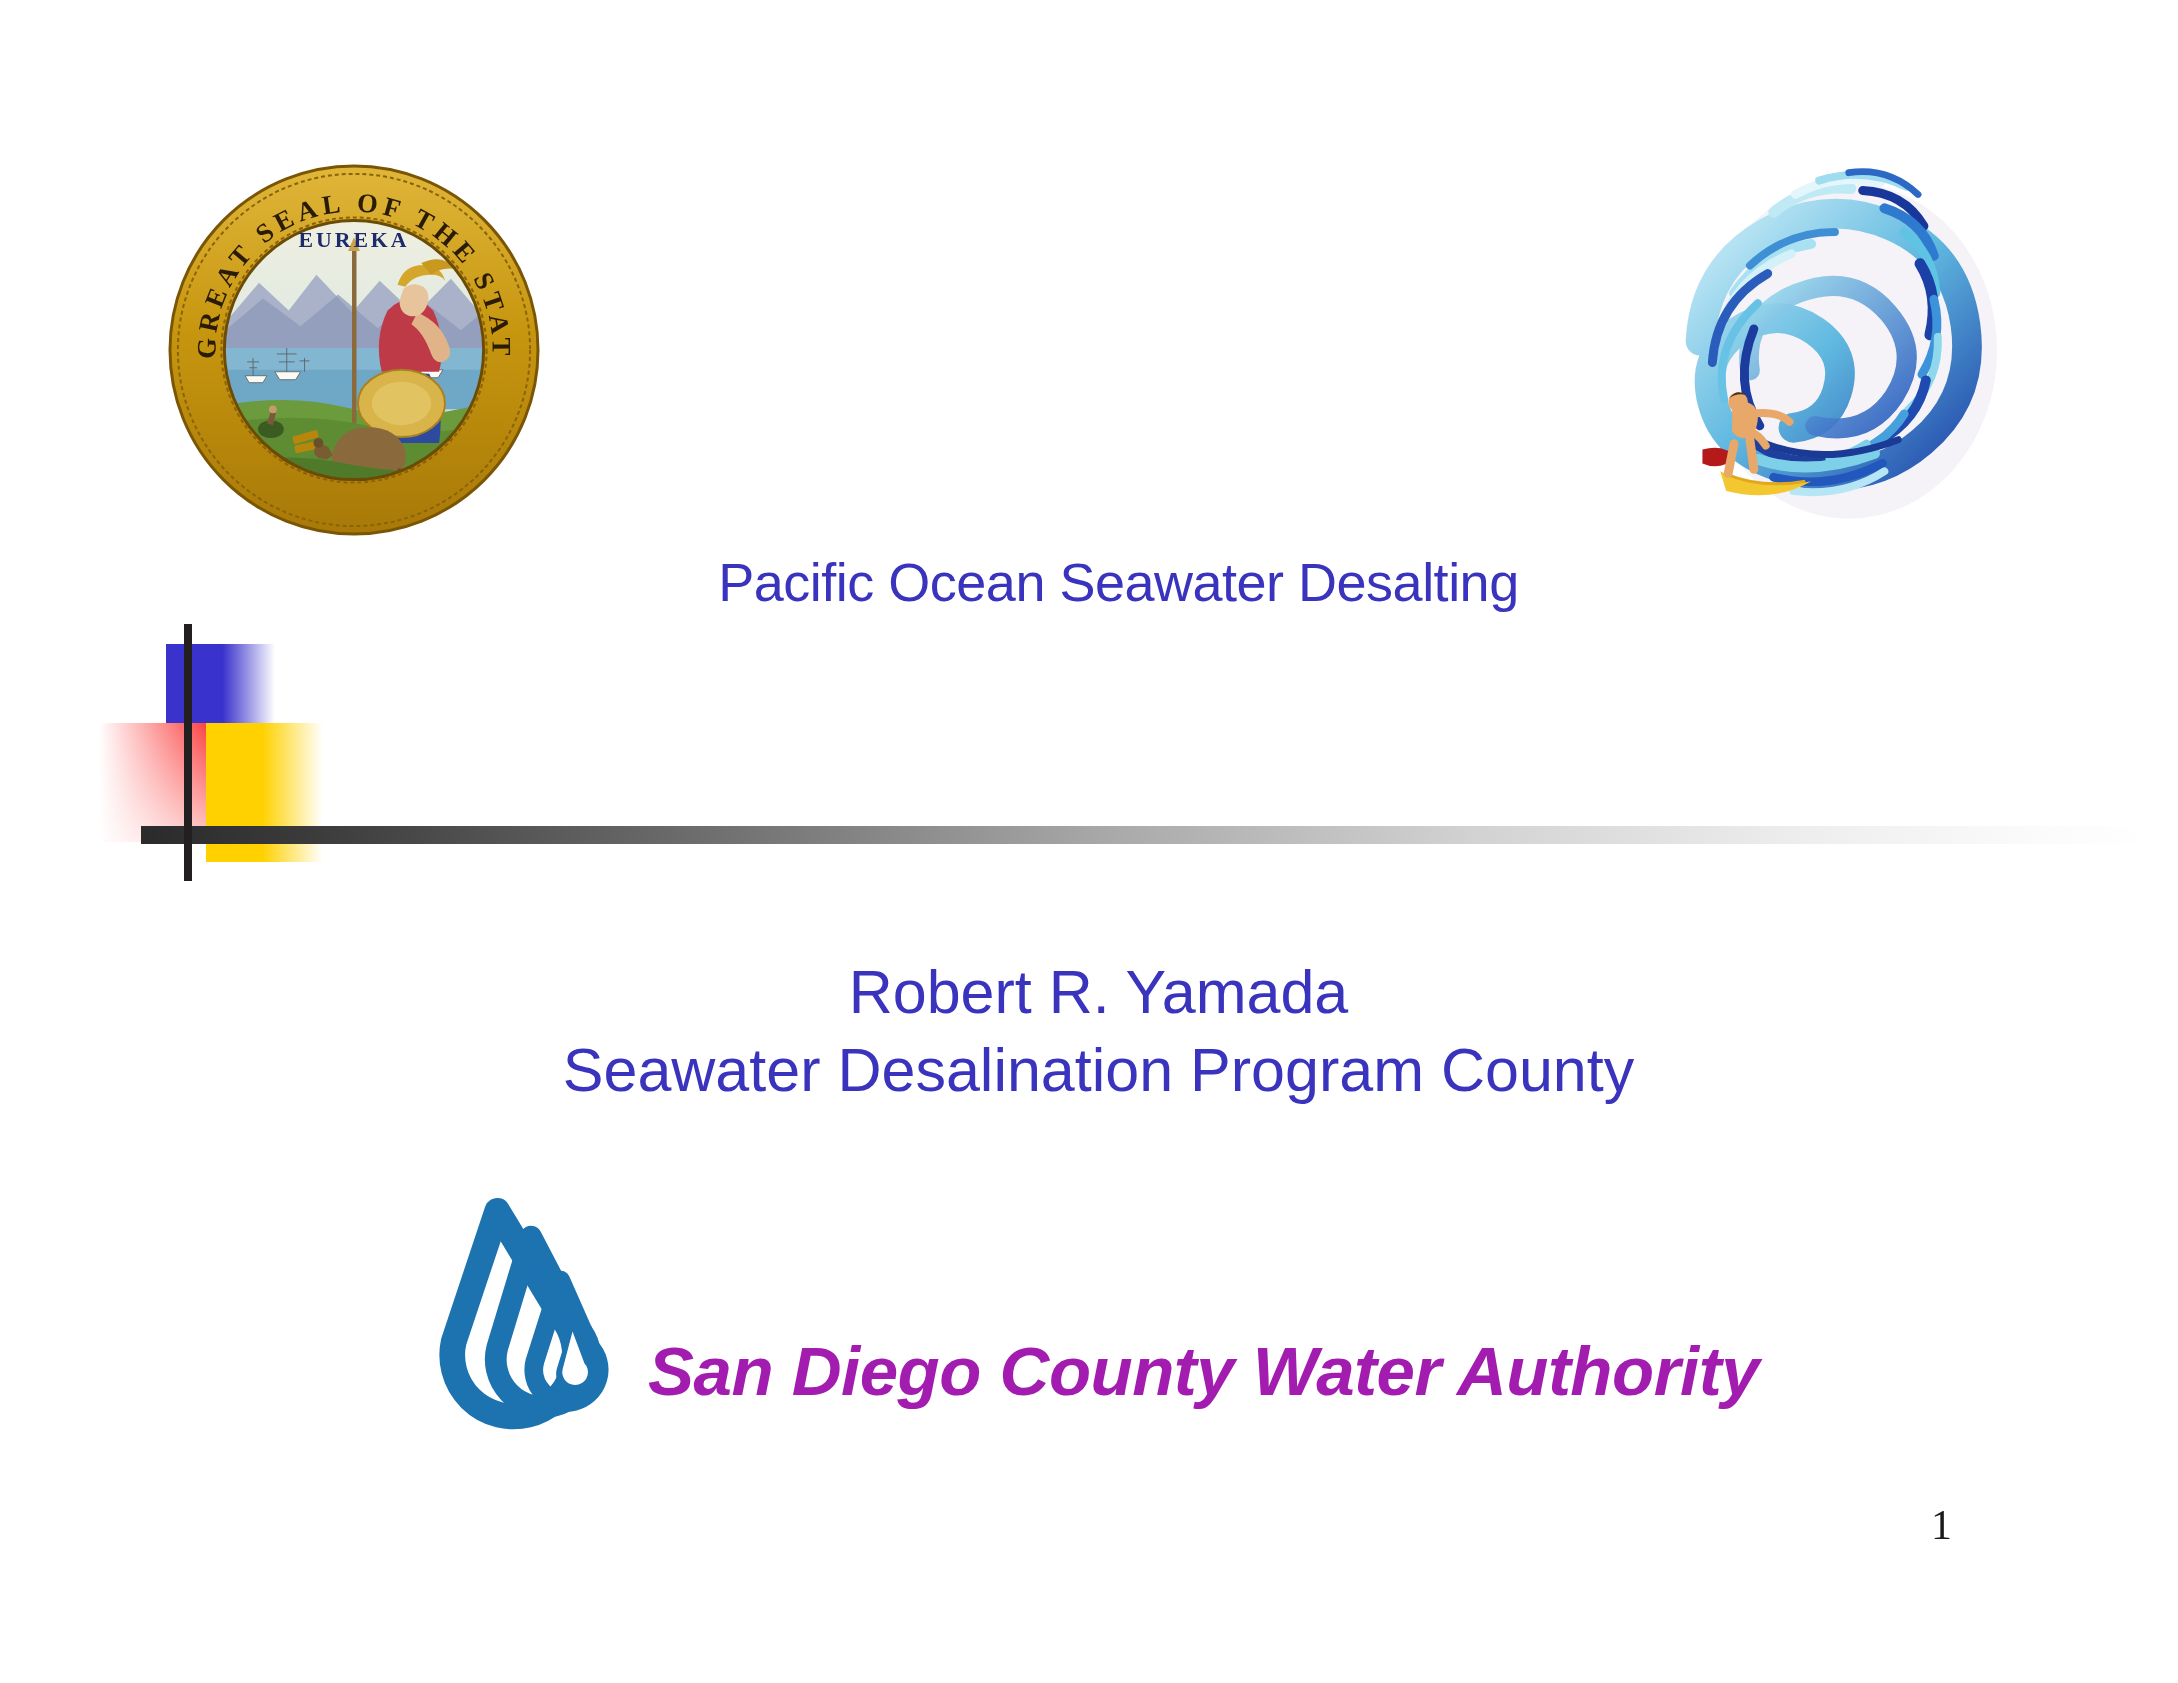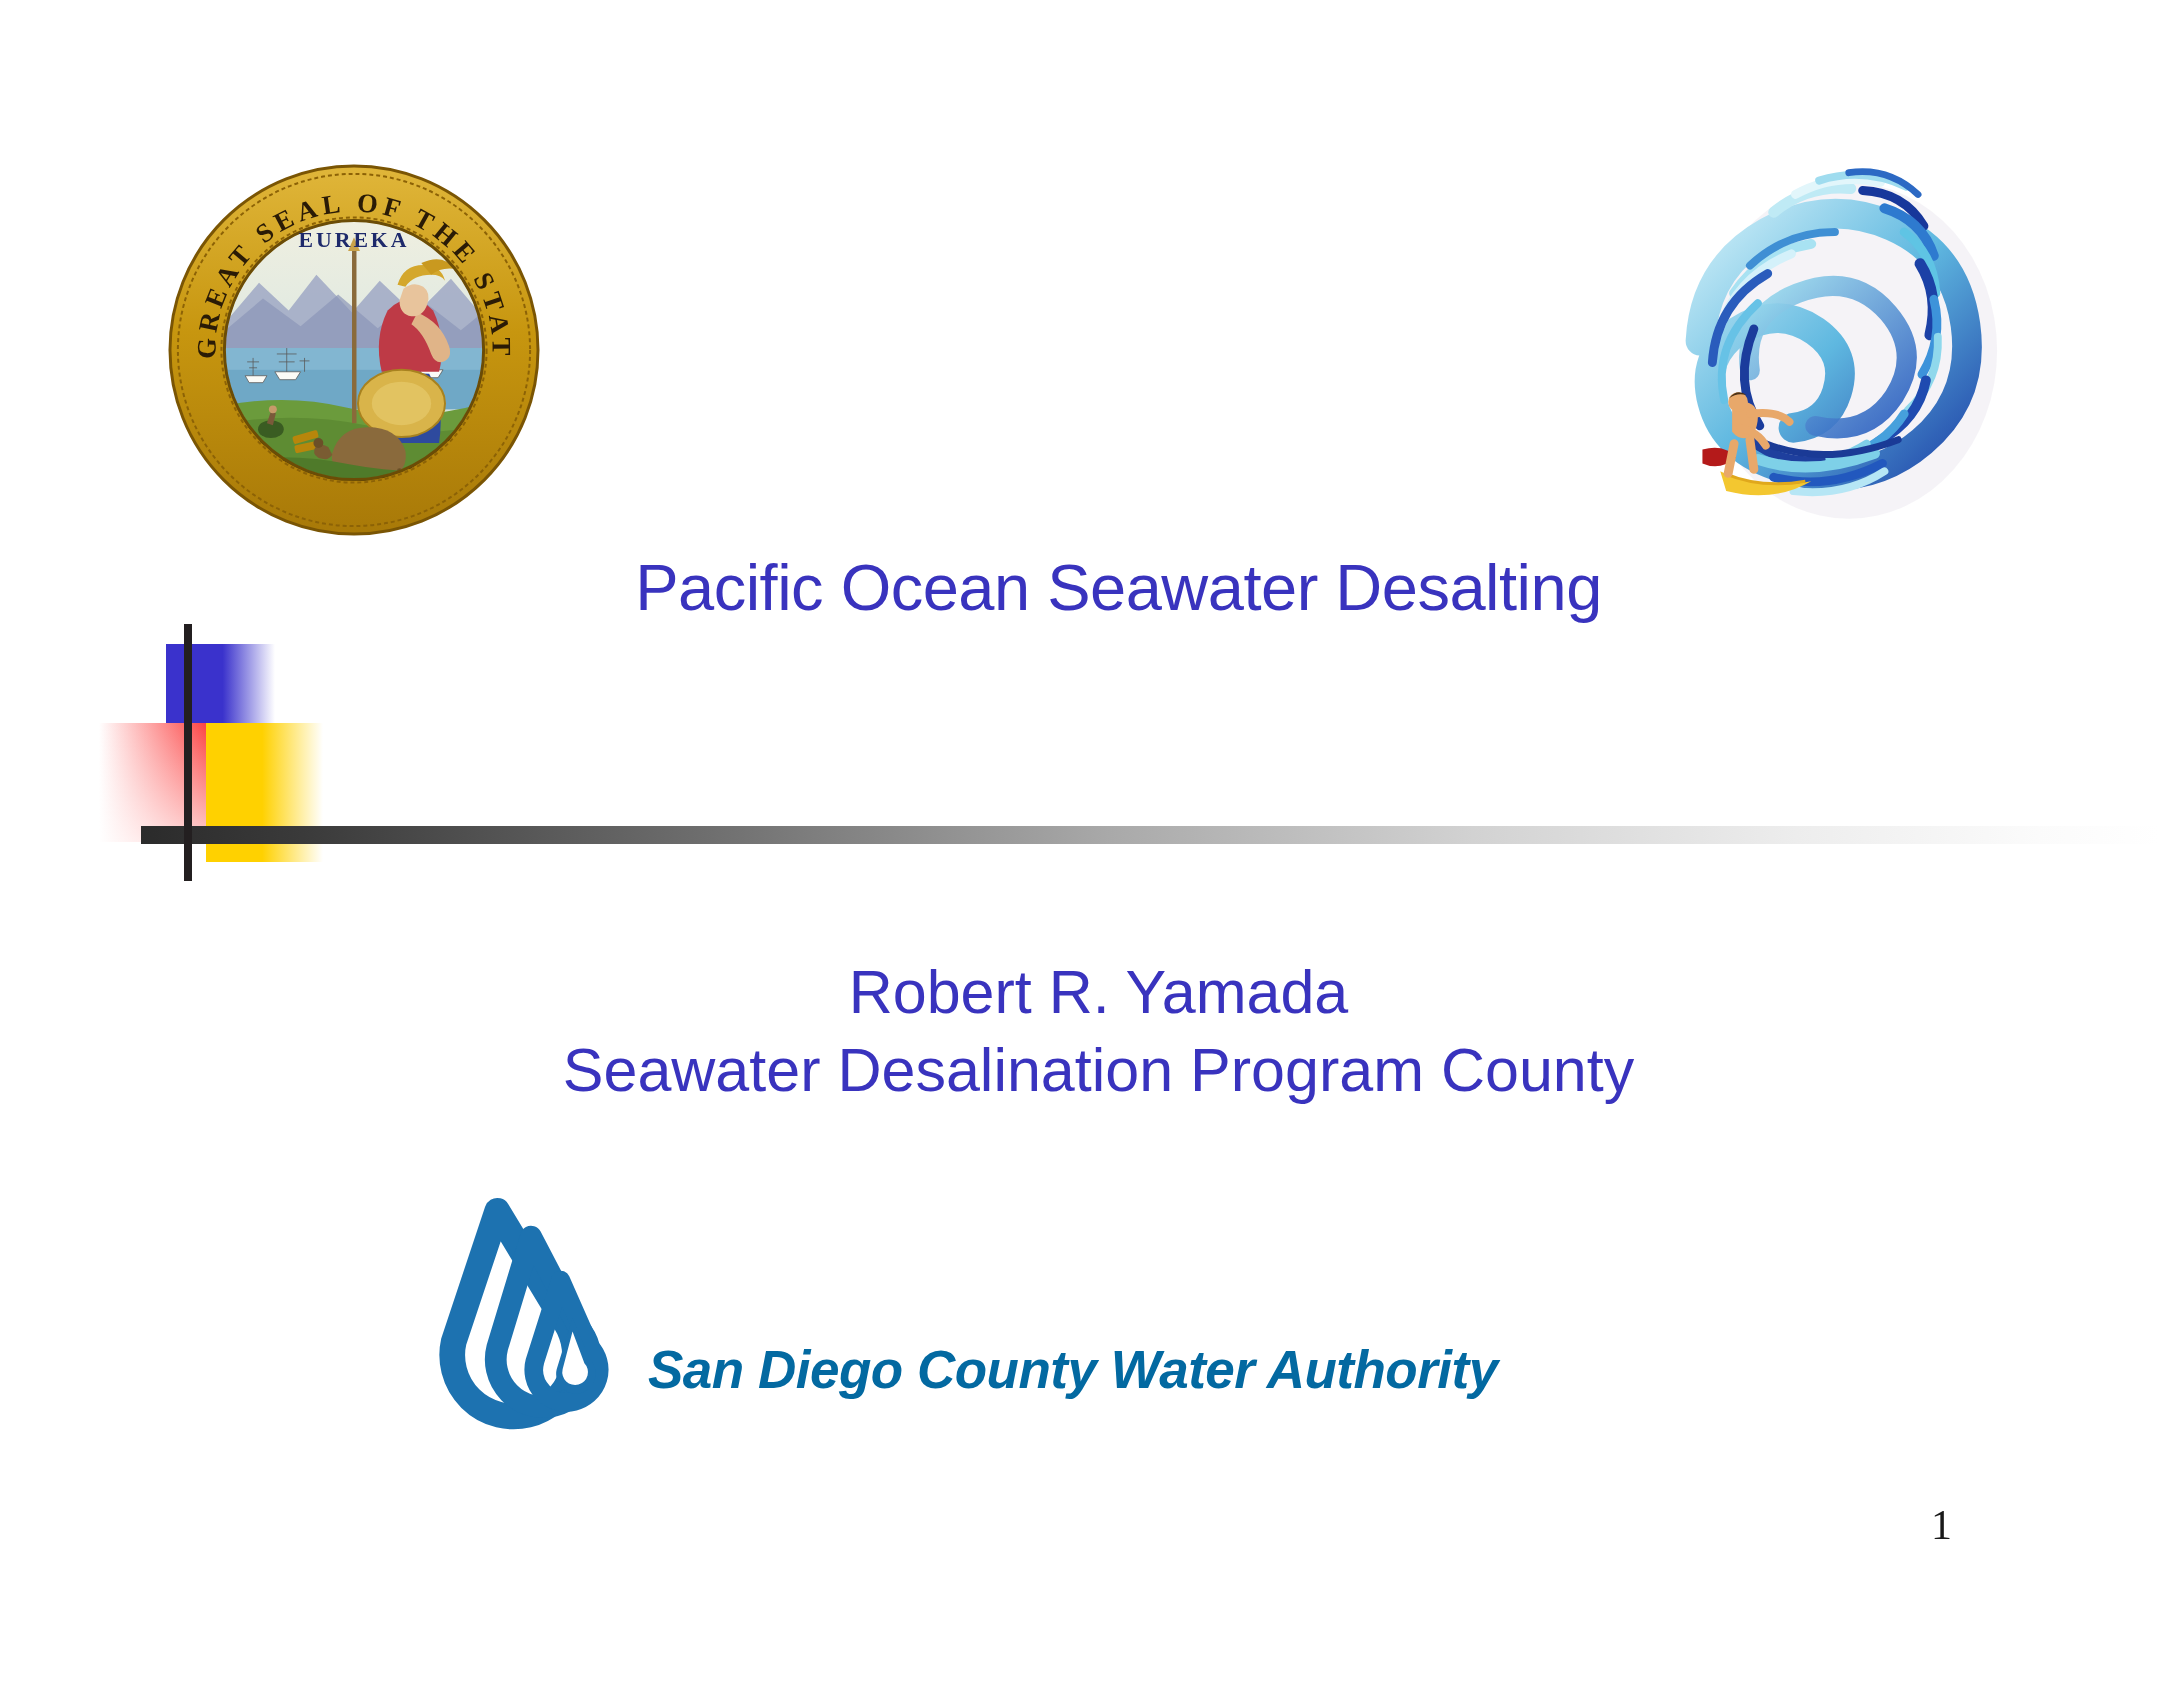--- a/index.html
+++ b/index.html
@@ -38,21 +38,21 @@
   }
   #wave-art svg { display: block; width: 100%; height: 100%; }
 
   
   #slide-title {
     position: absolute;
     left: 178px;
     top: 554px;
     width: 1881px;
     text-align: center;
-    font-size: 65px;
+    font-size: 54px;
     line-height: 1.05;
     color: #3933BE;
     letter-spacing: -0.5px;
     white-space: nowrap;
   }
 
   
   #deco {
     position: absolute;
     left: 99px;
@@ -134,25 +134,25 @@
     position: absolute;
     left: 0;
     top: 0;
     width: 198px;
     height: 287px;
   }
   #sdcwa-mark svg { display: block; width: 100%; height: 100%; }
   #sdcwa-wordmark {
     position: absolute;
     left: 220px;
-    top: 146px;
-    font-size: 53px;
+    top: 139px;
+    font-size: 69px;
     font-weight: bold;
     font-style: italic;
-    color: #0369a1;
+    color: #a21caf;
     letter-spacing: -0.5px;
     white-space: nowrap;
   }
 
   
   #page-number {
     position: absolute;
     left: 1931px;
     top: 1501px;
     font-family: "Liberation Serif", serif;

